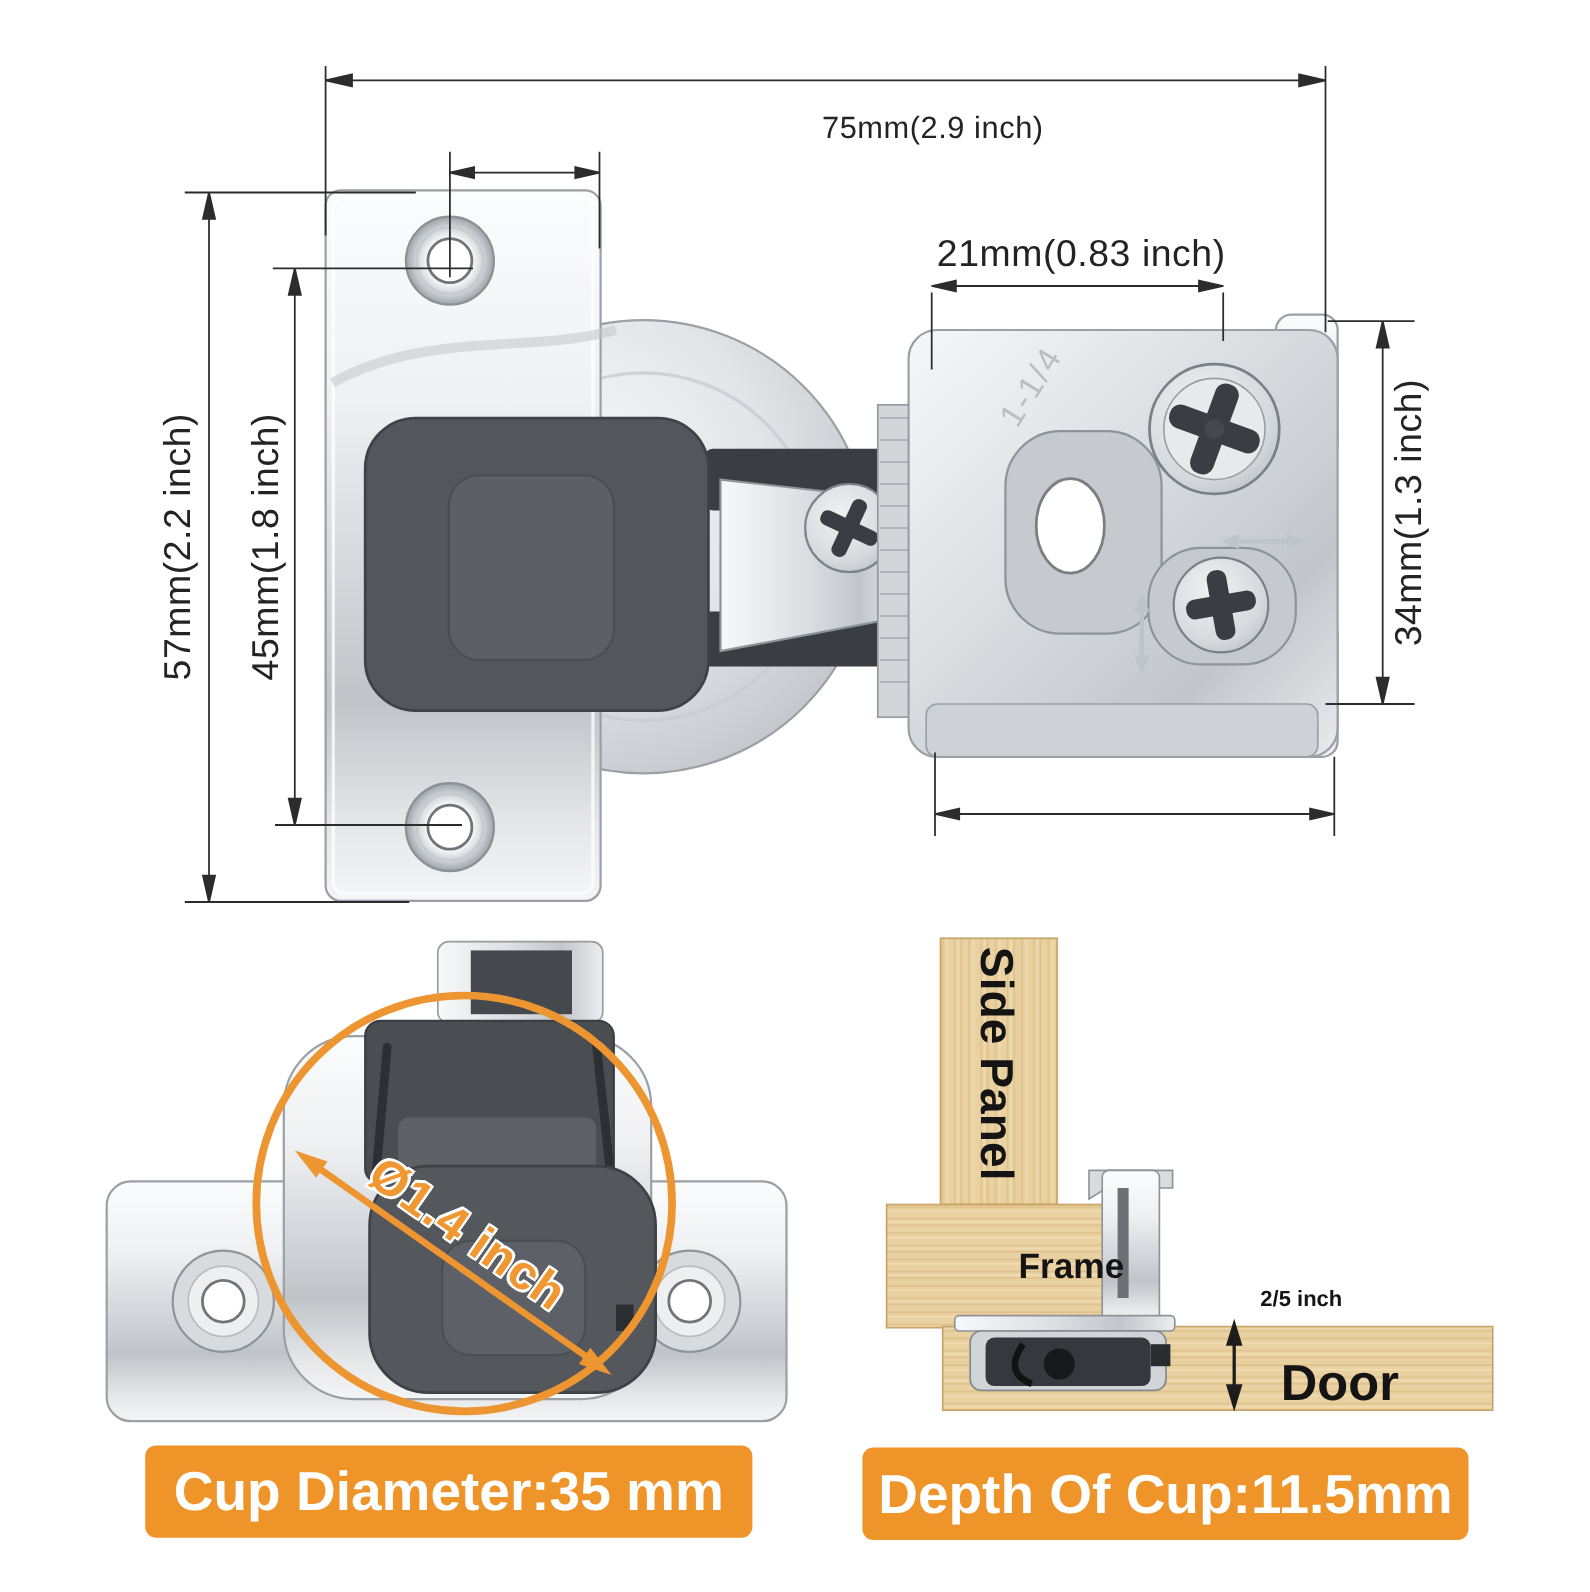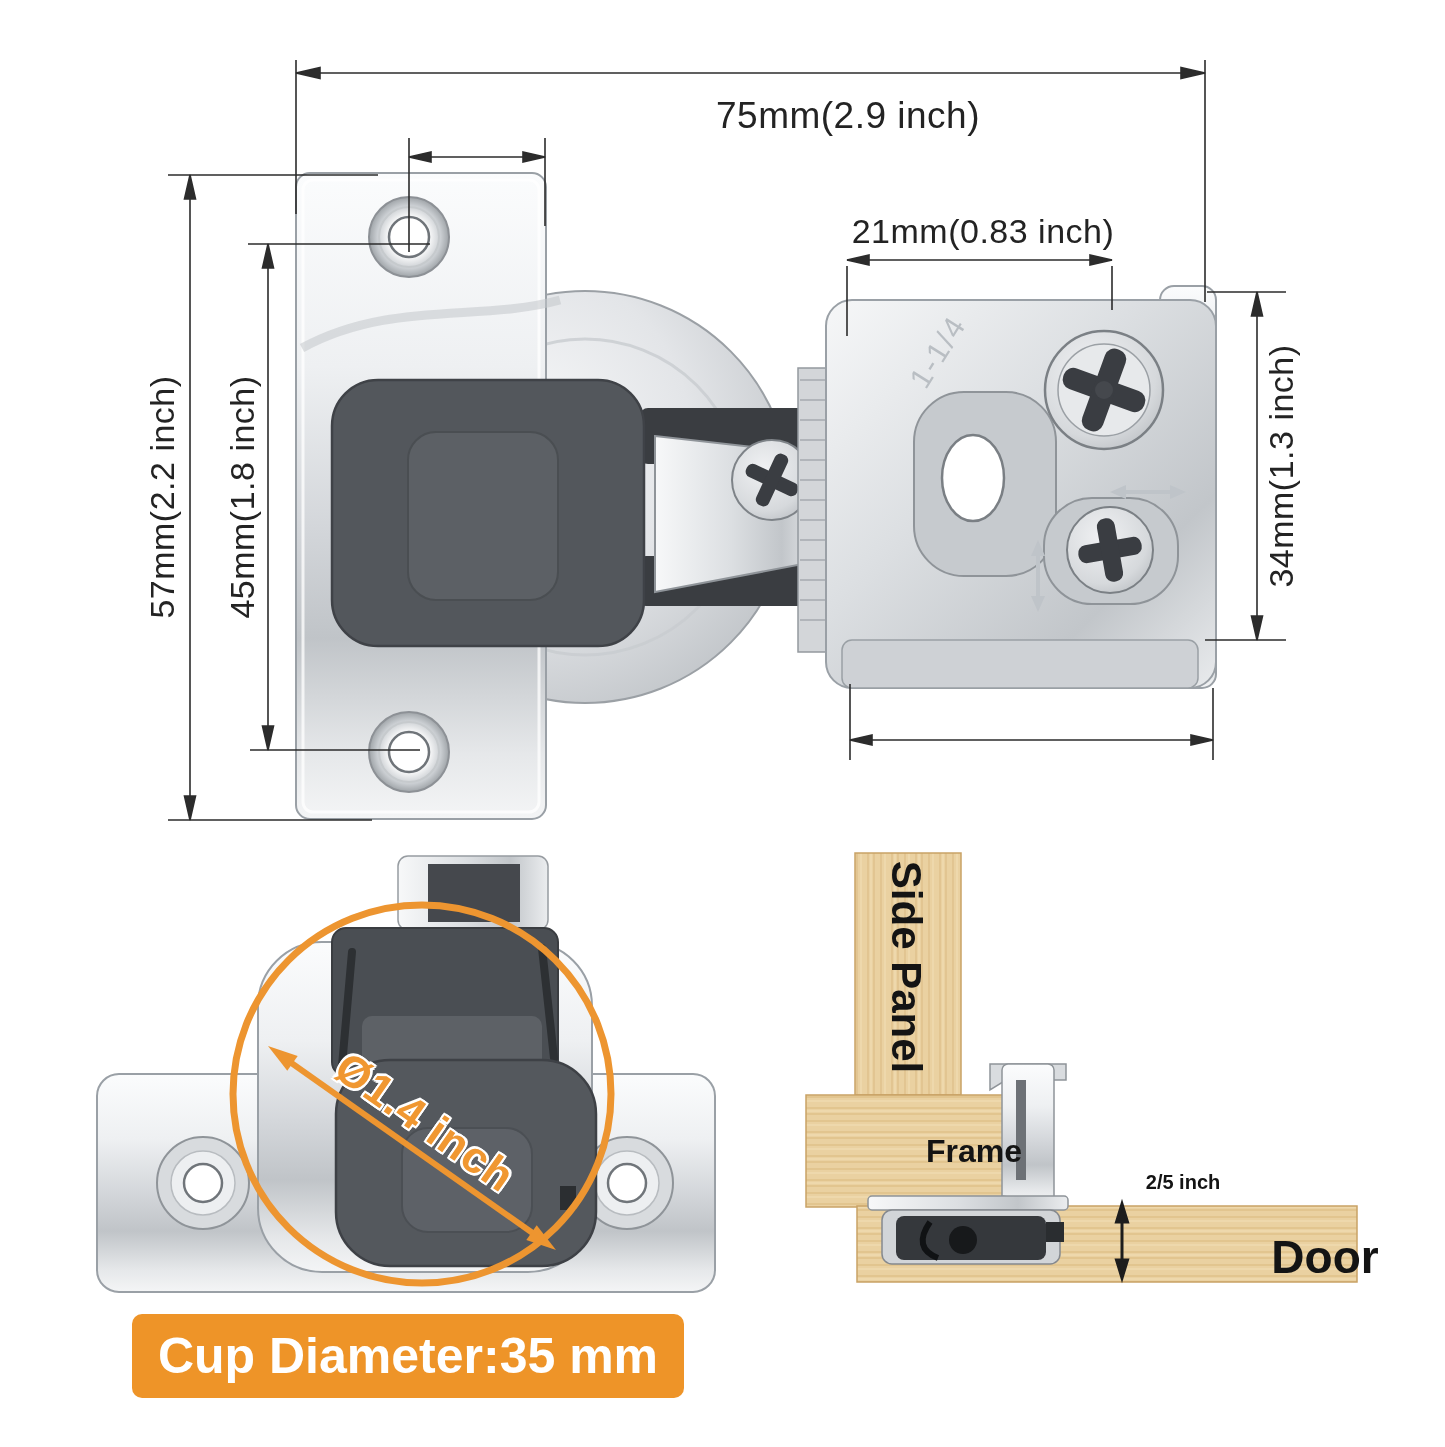--- a/index.html
+++ b/index.html
@@ -234,31 +234,34 @@
       <rect x="1046" y="1222" width="18" height="20" fill="#2a2d30"></rect>
     </g>
     <g stroke="#1d1d1d" stroke-width="3" fill="#1d1d1d">
       <path d="M1122,1214 V1268"></path>
       <polygon points="1122,1204 1116.5,1222 1127.5,1222"></polygon>
       <polygon points="1122,1278 1116.5,1260 1127.5,1260"></polygon>
     </g>
   </g>
 </svg>
 
-<div class="lbl" style="left:848px;top:116px;font-size:37px">75mm(2.9 inch)</div>
+<div class="lbl" style="left:848px;top:116px;font-size:28px">75mm(2.9 inch)</div>
 <div class="lbl" style="left:983px;top:231px">21mm(0.83 inch)</div>
 <div class="lbl rot-ccw" style="left:162px;top:497px">57mm(2.2 inch)</div>
 <div class="lbl rot-ccw" style="left:242px;top:497px">45mm(1.8 inch)</div>
 <div class="lbl rot-ccw" style="left:1281px;top:466px">34mm(1.3 inch)</div>
 <div class="lbl engraved" style="left:938px;top:352px">1-1/4</div>
 
 <div class="lbl cupdia" style="left:425px;top:1122px">Ø1.4 inch</div>
 
 <div class="lbl bold rot-cw" style="left:906px;top:967px;font-size:42px">Side Panel</div>
 <div class="lbl bold" style="left:974px;top:1151px;font-size:32px">Frame</div>
-<div class="lbl bold" style="left:1325px;top:1257px;font-size:46px">Door</div>
+<div class="lbl bold" style="left:1218px;top:1257px;font-size:46px">Door</div>
 <div class="lbl bold" style="left:1183px;top:1182px;font-size:20px">2/5 inch</div>
 
 <div class="banner" style="left:132px;top:1314px;width:552px;height:84px">
   <span>Cup Diameter:35 mm</span>
 </div>
-
+<div class="banner" style="left:784px;top:1316px;width:551px;height:84px">
+  <span>Depth Of Cup:11.5mm</span>
 </div>
 
+</div>
+
 </body></html>

